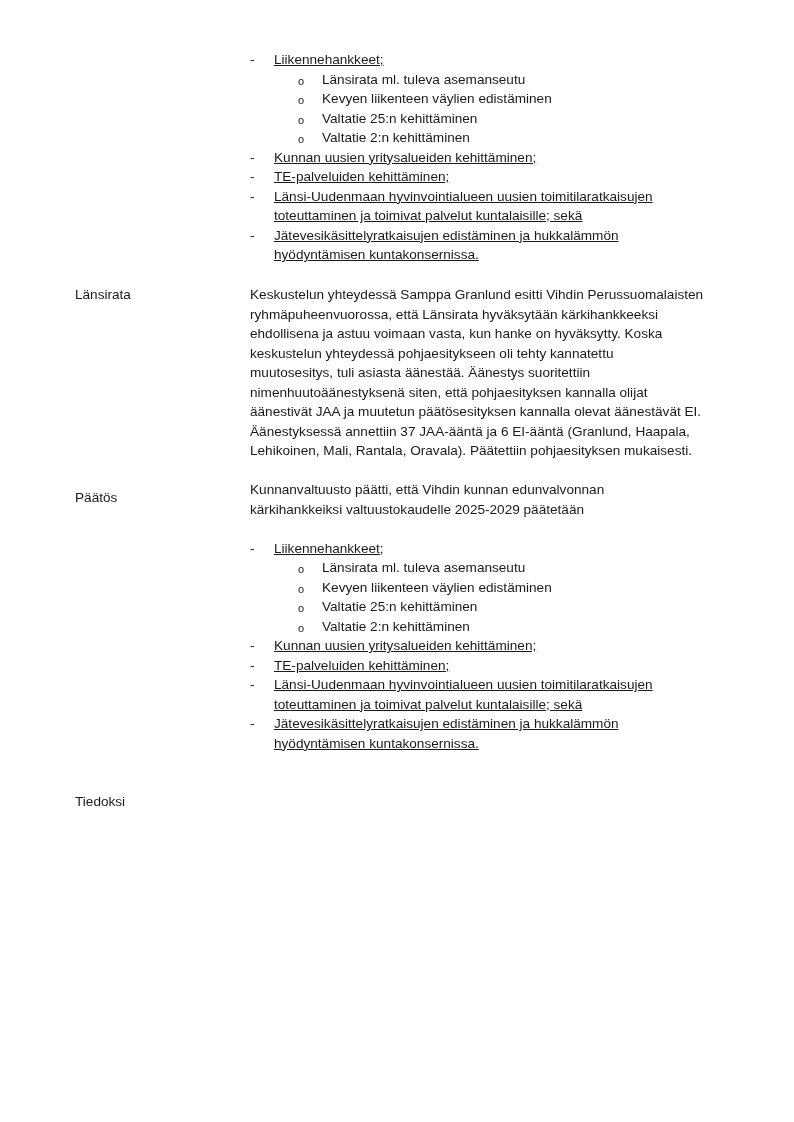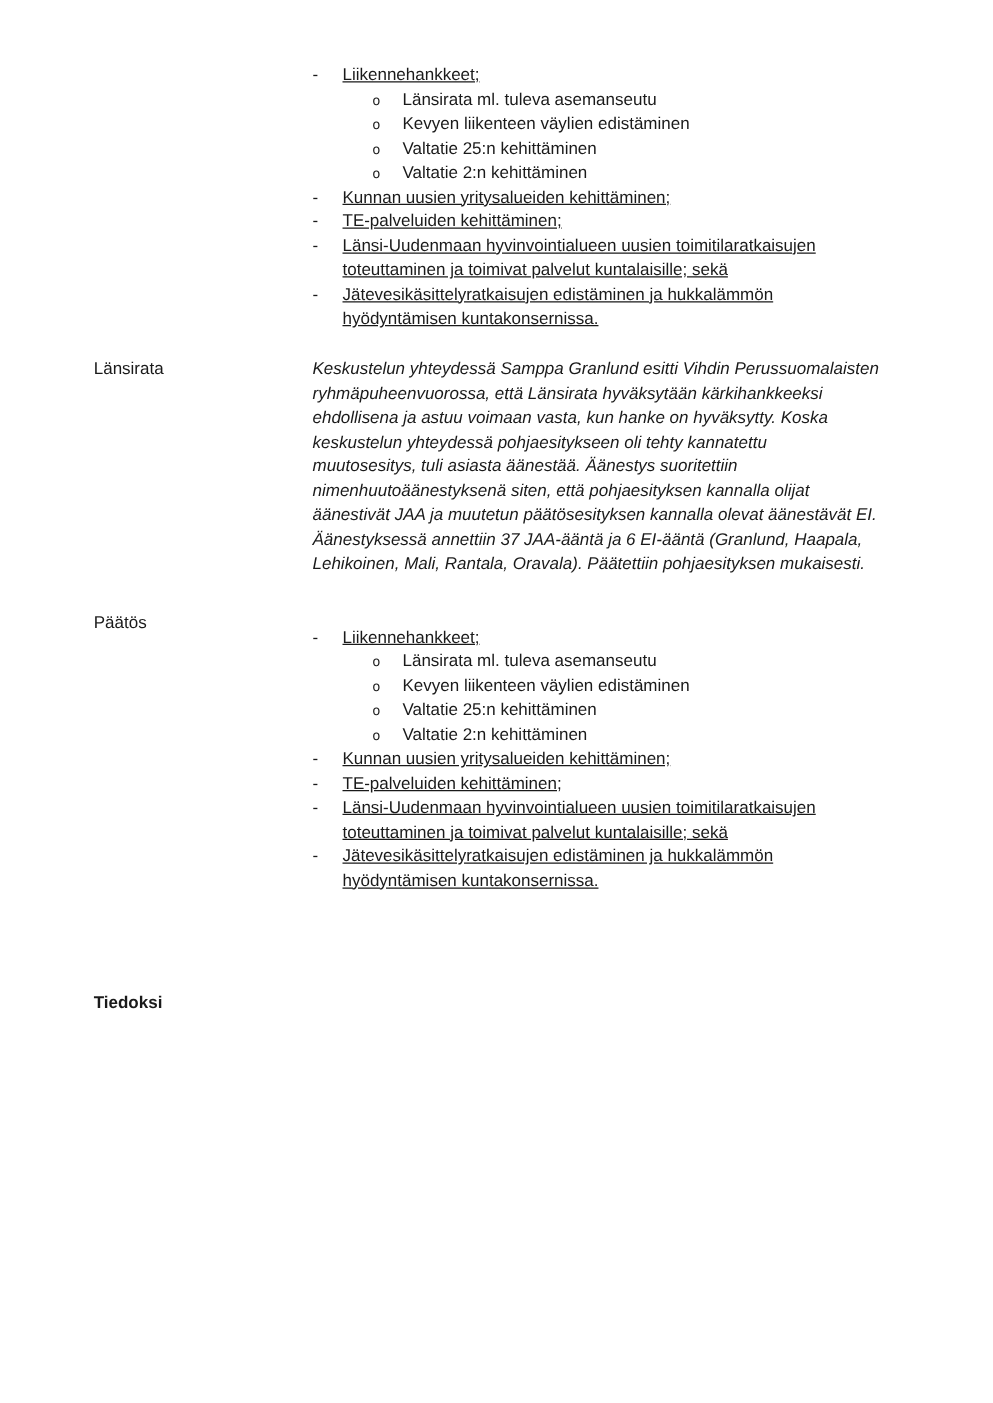--- a/index.html
+++ b/index.html
@@ -4,21 +4,21 @@
   <style>
     html, body { margin: 0; padding: 0; background: #ffffff; }
     body {
       width: 794px; height: 1122px; position: relative; overflow: hidden;
       font-family: "Liberation Sans", "DejaVu Sans", sans-serif;
       font-size: 13.6px; color: #1a1a1a;
     }
     .page { position: absolute; left: 0; top: 0; width: 794px; height: 1122px; }
     .label { position: absolute; left: 75px; line-height: 19.5px; }
     .block { position: absolute; left: 250px; width: 500px; line-height: 19.5px; }
-    .para { margin: 0; white-space: pre-line; font-style: italic; }
+    .para { margin: 0; white-space: pre-line; }
     ul.dash { list-style: none; margin: 0; padding: 0; }
     ul.dash > li { position: relative; padding-left: 24px; }
     ul.dash > li > .mark { position: absolute; left: 0; top: 0; width: 24px; }
     ul.dash > li > .txt { white-space: pre-line; text-decoration: underline; }
     ul.sub { list-style: none; margin: 0; padding: 0; }
     ul.sub > li { position: relative; padding-left: 48px; }
     ul.sub > li > .mark {
       position: absolute; left: 24px; top: 0; width: 24px;
       font-size: 11px; line-height: 22px;
     }
@@ -70,20 +70,22 @@
 keskustelun yhteydessä pohjaesitykseen oli tehty kannatettu
 muutosesitys, tuli asiasta äänestää. Äänestys suoritettiin
 nimenhuutoäänestyksenä siten, että pohjaesityksen kannalla olijat
 äänestivät JAA ja muutetun päätösesityksen kannalla olevat äänestävät EI.
 Äänestyksessä annettiin 37 JAA-ääntä ja 6 EI-ääntä (Granlund, Haapala,
 Lehikoinen, Mali, Rantala, Oravala). Päätettiin pohjaesityksen mukaisesti.</p>
   </div>
 
   <div class="label" style="top:488px;">Päätös</div>
   <div class="block" style="top:480px;">
+    <p class="para">Kunnanvaltuusto päätti, että Vihdin kunnan edunvalvonnan
+kärkihankkeiksi valtuustokaudelle 2025-2029 päätetään</p>
     <div class="gap"></div>
     <ul class="dash">
       <li>
         <span class="mark">-</span>
         <span class="txt">Liikennehankkeet;</span>
         <ul class="sub">
           <li><span class="mark">o</span><span>Länsirata ml. tuleva asemanseutu</span></li>
           <li><span class="mark">o</span><span>Kevyen liikenteen väylien edistäminen</span></li>
           <li><span class="mark">o</span><span>Valtatie 25:n kehittäminen</span></li>
           <li><span class="mark">o</span><span>Valtatie 2:n kehittäminen</span></li>
@@ -103,15 +105,15 @@
 toteuttaminen ja toimivat palvelut kuntalaisille; sekä</span>
       </li>
       <li>
         <span class="mark">-</span>
         <span class="txt">Jätevesikäsittelyratkaisujen edistäminen ja hukkalämmön
 hyödyntämisen kuntakonsernissa.</span>
       </li>
     </ul>
   </div>
 
-  <div class="label" style="top:792px;font-weight:bold;">Tiedoksi</div>
+  <div class="label" style="top:792px;">Tiedoksi</div>
 
 </div>
 
 </body></html>

